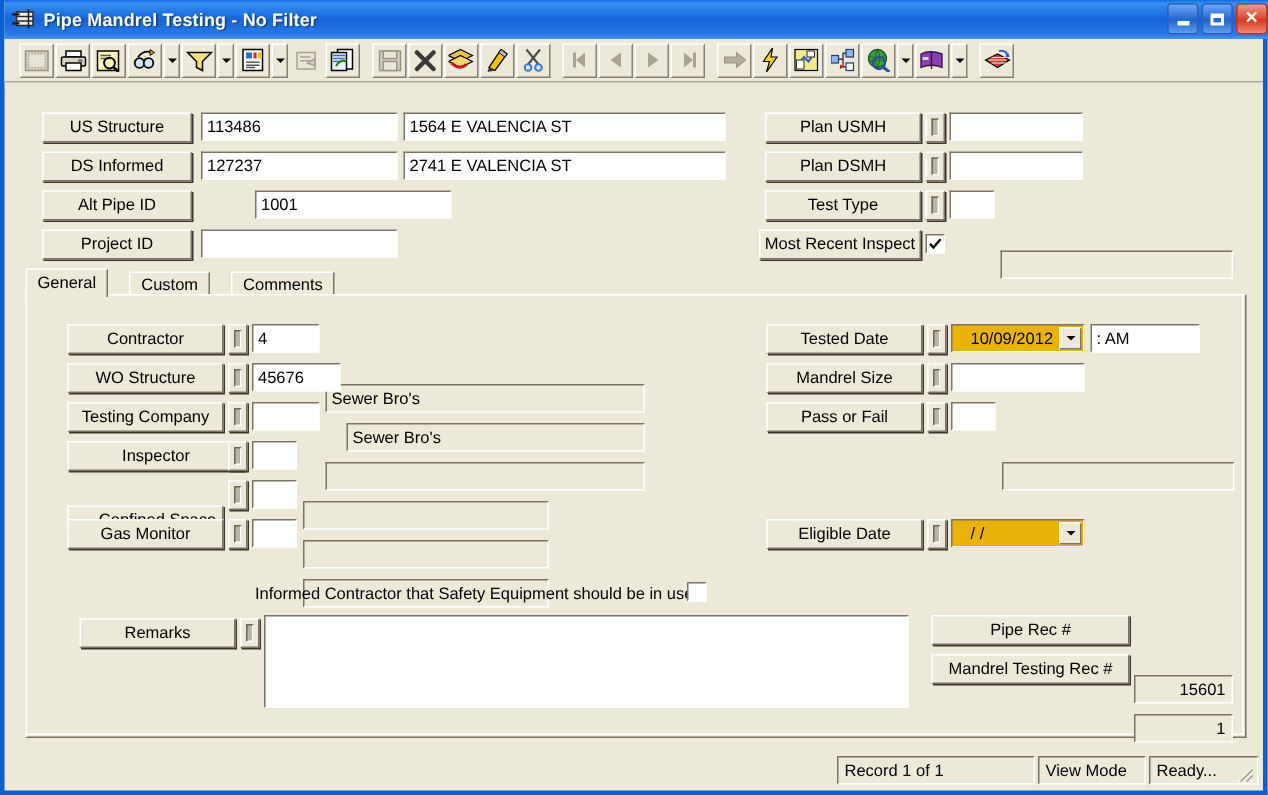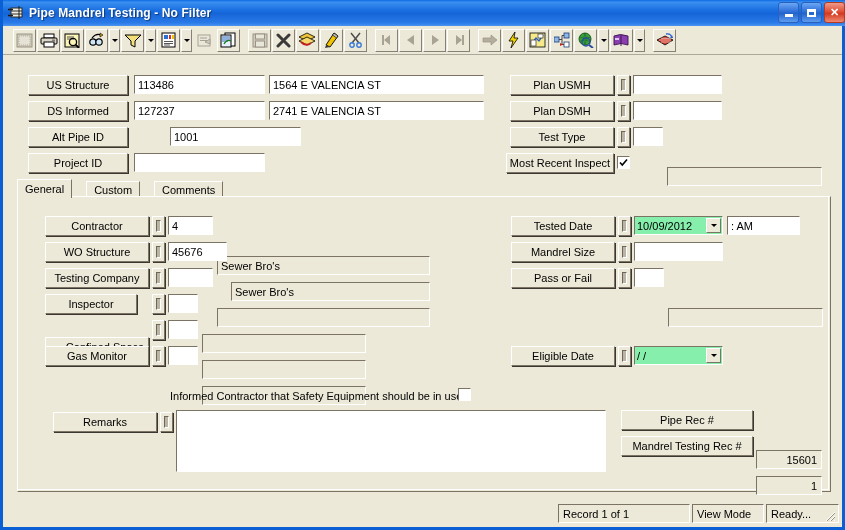--- a/index.html
+++ b/index.html
@@ -124,25 +124,25 @@
   .chk{
     position:absolute;width:13px;height:13px;box-sizing:border-box;
     background:#fff;
     border-top:1px solid #7b7363;border-left:1px solid #7b7363;
     border-right:1px solid #fff;border-bottom:1px solid #fff;
     display:flex;align-items:center;justify-content:center;
   }
   .chk svg{display:block;}
   .combo{
     position:absolute;height:19px;box-sizing:border-box;
-    background:#86efac;
+    background:#eab308;
     border-top:1px solid #7b7363;border-left:1px solid #7b7363;
     border-right:1px solid #fff;border-bottom:1px solid #fff;
     display:flex;align-items:center;
-    font-size:11px;padding-left:2px;
+    font-size:11px;padding-left:12px;
   }
   .combo .cbtn{
     position:absolute;right:1px;top:1px;width:15px;height:15px;
     background:#ece9d8;
     border-top:1px solid #fff;border-left:1px solid #fff;
     border-right:1px solid #7b7363;border-bottom:1px solid #7b7363;
     display:flex;align-items:center;justify-content:center;
     box-sizing:border-box;
   }
   .plainlbl{position:absolute;font-size:11px;color:#000;white-space:nowrap;}
@@ -494,21 +494,21 @@
         <div class="tf" style="left:150px;top:45px;width:59px;">45676</div>
         <div class="tf ro" style="left:213px;top:45px;width:199px;">Sewer Bro's</div>
 
         <div class="lbl-btn" style="left:27px;top:71px;width:104px;">Testing Company</div>
         <div class="lookup" style="left:134px;top:71px;">
             <i></i>
           </div>
         <div class="tf" style="left:150px;top:71px;width:45px;"></div>
         <div class="tf ro" style="left:199px;top:71px;width:213px;"></div>
 
-        <div class="lbl-btn" style="left:27px;top:97px;width:92px;">Inspector</div>
+        <div class="lbl-btn" style="left:27px;top:97px;width:118px;">Inspector</div>
         <div class="lookup" style="left:134px;top:97px;">
             <i></i>
           </div>
         <div class="tf" style="left:150px;top:97px;width:30px;"></div>
         <div class="tf ro" style="left:184px;top:97px;width:164px;"></div>
 
         <div class="lbl-btn" style="left:27px;top:140px;width:104px;padding-left:16px;">Confined Space</div>
         <div class="lookup" style="left:134px;top:123px;">
             <i></i>
           </div>

